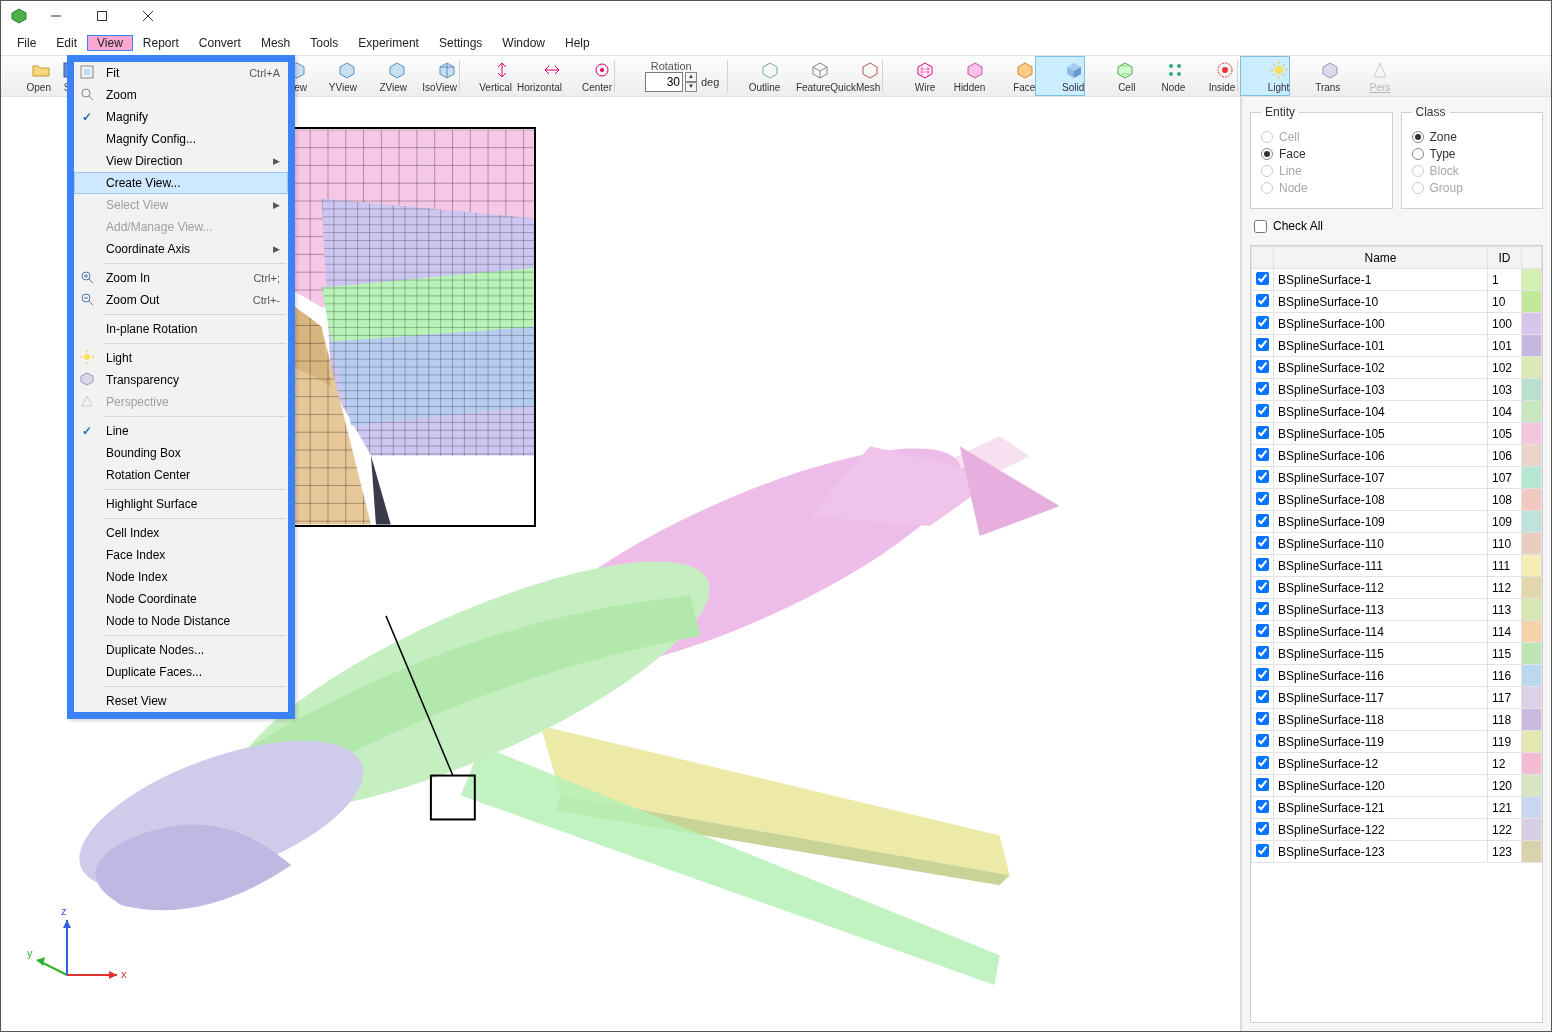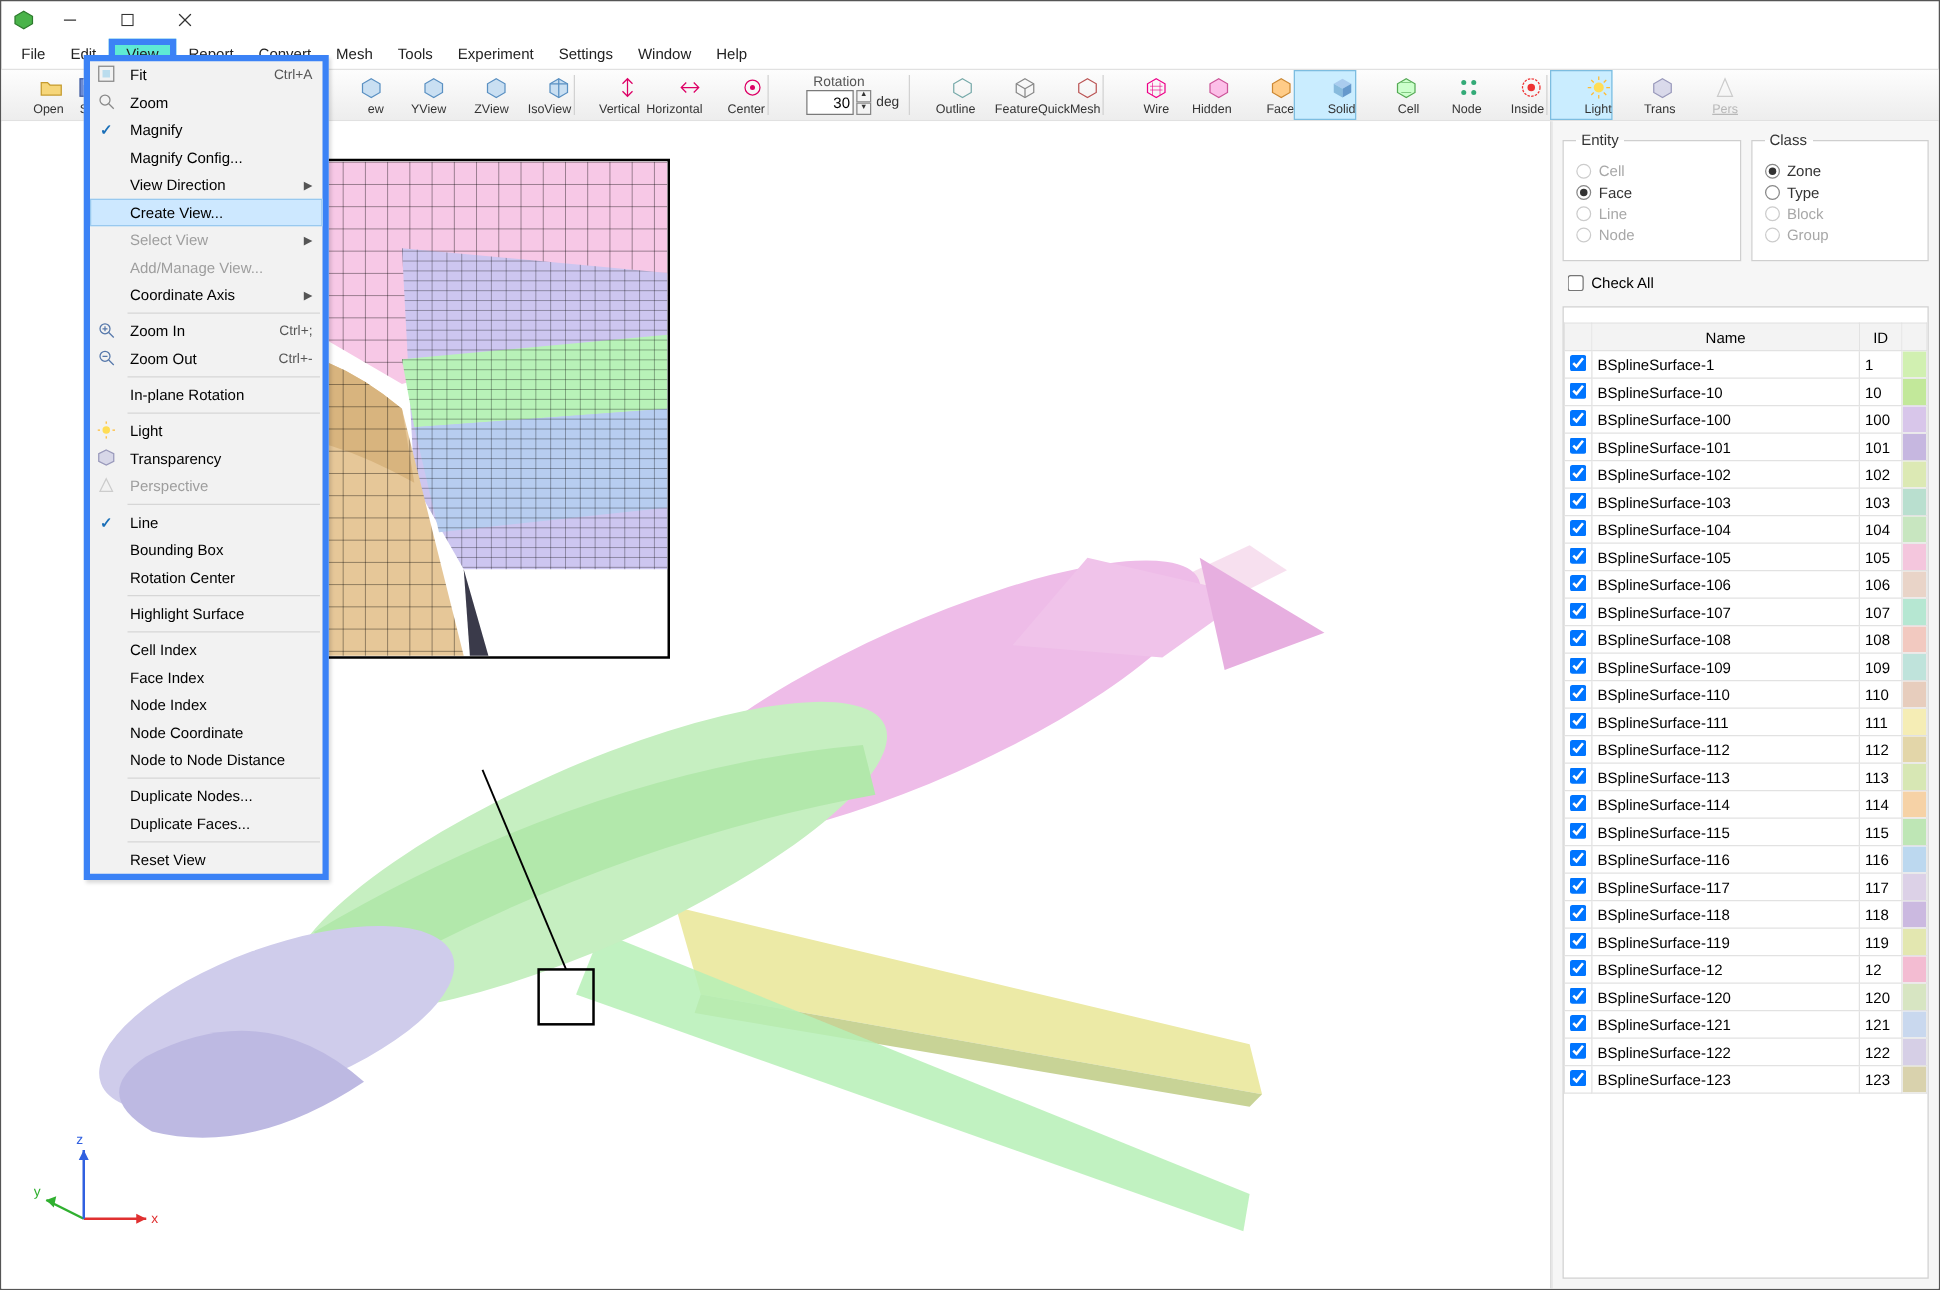--- a/index.html
+++ b/index.html
@@ -8,37 +8,37 @@
 
 .titlebar { height: 30px; display: flex; align-items: center; padding: 0 4px; font-size: 12px; }
 .titlebar .app-icon { width: 16px; height: 16px; margin: 0 6px; }
 .titlebar .title { flex: 1; }
 .titlebar .win-btns { display: flex; }
 .titlebar .win-btn { width: 46px; height: 30px; display: flex; align-items: center; justify-content: center; font-size: 12px; }
 
 
 .menubar { height: 24px; display: flex; align-items: center; padding: 0 6px; font-size: 12px; color: #222; }
 .menubar .menu-item { padding: 2px 10px; cursor: default; }
-.menubar .menu-item.active { background: #5eead4; border: 5px solid #3b82f6; padding: 0 9px; }
+.menubar .menu-item.active { background: #f9a8d4; border: 1px solid #3b82f6; padding: 0 9px; }
 
 
 .toolbar { height: 42px; border-top: 1px solid #e1e1e1; border-bottom: 1px solid #e1e1e1; background: linear-gradient(#fdfdfd, #ededed); display: flex; align-items: center; font-size: 10px; color: #333; position: relative; overflow: hidden; }
 .tool { width: 50px; height: 40px; display: flex; flex-direction: column; align-items: flex-end; justify-content: center; gap: 2px; }
 .tool .ico { width: 20px; height: 20px; display: flex; align-items: center; justify-content: center; }
 .tool-sep { width: 1px; height: 32px; background: #d2d2d2; margin: 0 2px; }
 .tool.active { background: #caedff; border: 1px solid #7dbde0; }
 .rotation-group { display: flex; flex-direction: column; align-items: center; padding: 0 6px; }
 .rotation-group label { font-size: 11px; color: #555; }
 .rotation-group .row { display: flex; align-items: center; gap: 2px; padding-left: 22px; }
 .rotation-group input { width: 38px; height: 20px; font-size: 12px; text-align: right; padding-right: 2px; border: 1px solid #7a7a7a; }
 .spin-btns { display: flex; flex-direction: column; }
 .spin-btns div { width: 12px; height: 10px; border: 1px solid #888; font-size: 6px; line-height: 6px; text-align: center; background: #f4f4f4; }
 
 
-.dropdown { position: absolute; top: 43px; left: 66px; width: 196px; background: #f2f2f2; border: 5px solid #3b82f6; box-shadow: 2px 2px 3px rgba(0,0,0,0.15); font-size: 12px; z-index: 10; }
+.dropdown { position: absolute; top: 54px; left: 66px; width: 228px; background: #f2f2f2; border: 7px solid #3b82f6; box-shadow: 2px 2px 3px rgba(0,0,0,0.15); font-size: 12px; z-index: 10; }
 .dropdown .mi { height: 22px; display: flex; align-items: center; padding-left: 32px; padding-right: 8px; position: relative; white-space: nowrap; }
 .dropdown .mi.disabled { color: #9e9e9e; }
 .dropdown .mi .shortcut { margin-left: auto; color: #555; font-size: 11px; }
 .dropdown .mi .arrow { margin-left: auto; font-size: 9px; color: #555; }
 .dropdown .mi.hl { background: #cde8ff; border: 1px solid #99c9ef; padding-left: 31px; padding-right: 7px; }
 .dropdown .mi .chk { position: absolute; left: 8px; color: #1a6fb8; font-weight: bold; }
 .dropdown .mi .icon-slot { position: absolute; left: 6px; width: 16px; height: 16px; }
 .dropdown .sep { height: 1px; background: #d6d6d6; margin: 3px 2px 3px 30px; }
 
 
@@ -58,21 +58,21 @@
 .radio-row { display: flex; align-items: center; gap: 6px; margin: 3px 0; color: #333; font-size: 12px; }
 .radio-row.disabled { color: #a8a8a8; }
 .radio-dot { width: 12px; height: 12px; border: 1px solid #888; border-radius: 50%; display: inline-flex; align-items: center; justify-content: center; }
 .radio-row.disabled .radio-dot { border-color: #ccc; }
 .radio-dot.on::after { content: ""; width: 6px; height: 6px; background: #333; border-radius: 50%; }
 .check-row { display: flex; align-items: center; gap: 6px; font-size: 12px; margin: 2px 0 4px 4px; }
 .check-row input { width: 13px; height: 13px; }
 
 
 .table-wrap { flex: 1; border: 1px solid #cfcfcf; background: #fff; display: flex; overflow: hidden; }
-table { border-collapse: collapse; width: 100%; font-size: 12px; table-layout: fixed; margin-top: 12px; }
+table { border-collapse: collapse; width: 100%; font-size: 12px; table-layout: fixed; }
 th, td { border: 1px solid #e2e2e2; height: 22px; padding: 0 4px; text-align: left; white-space: nowrap; overflow: hidden; }
 th { background: #f3f3f3; font-weight: normal; text-align: center; position: sticky; top: 0; }
 .col-chk { width: 22px; text-align: center; }
 .col-id { width: 34px; }
 .col-sw { width: 20px; padding: 0 !important; }
 .swatch { width: 100%; height: 100%; }
 .scroll-y { overflow-y: scroll; flex: 1; }
 .scroll-y::-webkit-scrollbar { width: 16px; }
 .scroll-y::-webkit-scrollbar-track { background: #f0f0f0; }
 .scroll-y::-webkit-scrollbar-thumb { background: #c8c8c8; }

